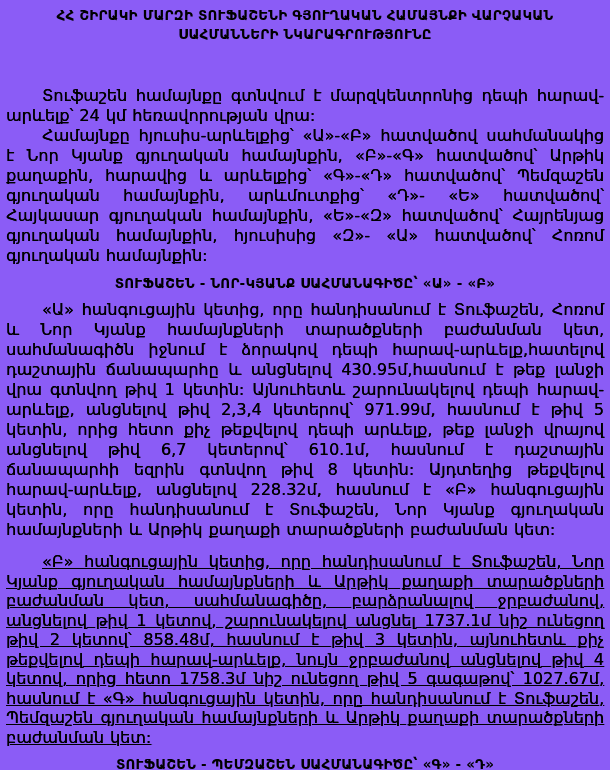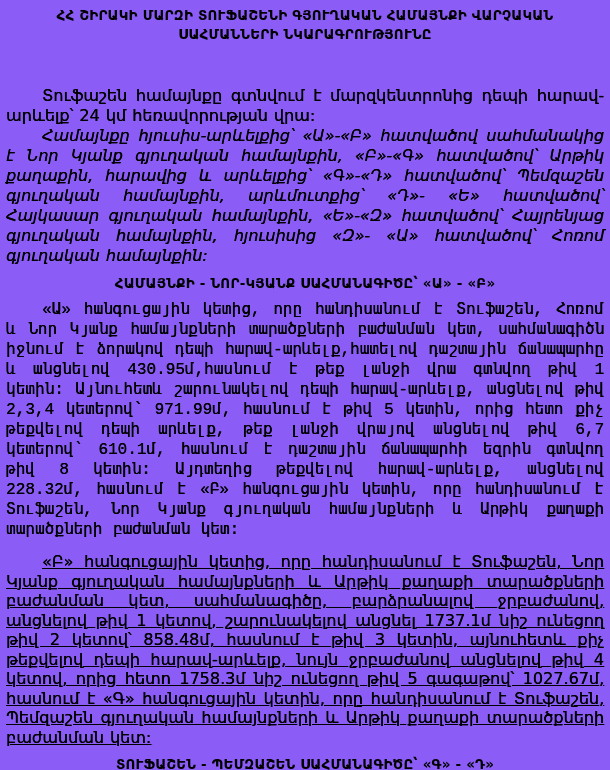--- a/index.html
+++ b/index.html
@@ -28,48 +28,48 @@
   .body-par {
     margin: 0 6px;
     font-size: 16px;
     line-height: 20px;
     text-align: justify;
     text-indent: 36px;
     text-shadow: 0.3px 0 0 currentColor;
     word-spacing: 1px;
   }
   .p-intro1 { margin-top: 42px; }
-  .p-intro2 { margin-top: 0; font-style: italic; }
+  .p-intro2 { margin-top: 0; }
   .sec-heading {
     margin: 0 10px;
     font-size: 13.5px;
     line-height: 18px;
     font-weight: bold;
     text-align: center;
     letter-spacing: 0.2px;
   }
   .h-ab { margin-top: 8px; }
-  .p-ab { margin-top: 8px; font-family: Liberation Mono, monospace; }
+  .p-ab { margin-top: 8px; }
   .h-bg { margin-top: 12px; padding: 0 40px; }
   .p-bg { margin-top: 12px; line-height: 19.5px; text-decoration: underline; }
   .h-gd { margin-top: 8px; }
   .p-gd { margin-top: 14px; line-height: 19px; }
 </style>
 </head>
 <body>
 
 <div class="page">
 
   <h1 class="doc-title">ՀՀ ՇԻՐԱԿԻ ՄԱՐԶԻ ՏՈՒՖԱՇԵՆԻ ԳՅՈՒՂԱԿԱՆ ՀԱՄԱՅՆՔԻ ՎԱՐՉԱԿԱՆ ՍԱՀՄԱՆՆԵՐԻ ՆԿԱՐԱԳՐՈՒԹՅՈՒՆԸ</h1>
 
   <p class="body-par p-intro1">Տուֆաշեն համայնքը գտնվում է մարզկենտրոնից դեպի հարավ-արևելք՝ 24 կմ հեռավորության վրա:</p>
 
   <p class="body-par p-intro2">Համայնքը հյուսիս-արևելքից՝ «Ա»-«Բ» հատվածով սահմանակից է Նոր Կյանք գյուղական համայնքին, «Բ»-«Գ» հատվածով՝ Արթիկ քաղաքին, հարավից և արևելքից՝ «Գ»-«Դ» հատվածով՝ Պեմզաշեն գյուղական համայնքին, արևմուտքից՝ «Դ»- «Ե» հատվածով՝ Հայկասար գյուղական համայնքին, «Ե»-«Զ» հատվածով՝ Հայրենյաց գյուղական համայնքին, հյուսիսից «Զ»- «Ա» հատվածով՝ Հոռոմ գյուղական համայնքին:</p>
 
-  <h2 class="sec-heading h-ab">ՀԱՄԱՅՆՔԻ - ՆՈՐ-ԿՅԱՆՔ ՍԱՀՄԱՆԱԳԻԾԸ՝ «Ա» - «Բ»</h2>
+  <h2 class="sec-heading h-ab">ՏՈՒՖԱՇԵՆ - ՆՈՐ-ԿՅԱՆՔ ՍԱՀՄԱՆԱԳԻԾԸ՝ «Ա» - «Բ»</h2>
 
   <p class="body-par p-ab">«Ա» հանգուցային կետից, որը հանդիսանում է Տուֆաշեն, Հոռոմ և Նոր Կյանք համայնքների տարածքների բաժանման կետ, սահմանագիծն իջնում է ձորակով դեպի հարավ-արևելք,հատելով դաշտային ճանապարհը և անցնելով 430.95մ,հասնում է թեք լանջի վրա գտնվող թիվ 1 կետին: Այնուհետև շարունակելով դեպի հարավ-արևելք, անցնելով թիվ 2,3,4 կետերով՝ 971.99մ, հասնում է թիվ 5 կետին, որից հետո քիչ թեքվելով դեպի արևելք, թեք լանջի վրայով անցնելով թիվ 6,7 կետերով՝ 610.1մ, հասնում է դաշտային ճանապարհի եզրին գտնվող թիվ 8 կետին: Այդտեղից թեքվելով հարավ-արևելք, անցնելով 228.32մ, հասնում է «Բ» հանգուցային կետին, որը հանդիսանում է Տուֆաշեն, Նոր Կյանք գյուղական համայնքների և Արթիկ քաղաքի տարածքների բաժանման կետ:</p>
 
 
   <p class="body-par p-bg">«Բ» հանգուցային կետից, որը հանդիսանում է Տուֆաշեն, Նոր Կյանք գյուղական համայնքների և Արթիկ քաղաքի տարածքների բաժանման կետ, սահմանագիծը, բարձրանալով ջրբաժանով, անցնելով թիվ 1 կետով, շարունակելով անցնել 1737.1մ նիշ ունեցող թիվ 2 կետով՝ 858.48մ, հասնում է թիվ 3 կետին, այնուհետև քիչ թեքվելով դեպի հարավ-արևելք, նույն ջրբաժանով անցնելով թիվ 4 կետով, որից հետո 1758.3մ նիշ ունեցող թիվ 5 գագաթով՝ 1027.67մ, հասնում է «Գ» հանգուցային կետին, որը հանդիսանում է Տուֆաշեն, Պեմզաշեն գյուղական համայնքների և Արթիկ քաղաքի տարածքների բաժանման կետ:</p>
 
   <h2 class="sec-heading h-gd">ՏՈՒՖԱՇԵՆ - ՊԵՄԶԱՇԵՆ ՍԱՀՄԱՆԱԳԻԾԸ՝ «Գ» - «Դ»</h2>
 
   <p class="body-par p-gd">«Դ» հանգուցային կետից, որը հանդիսանում է Տուֆաշեն, Պեմզաշեն և Հայկասար գյուղական համայնքների տարածքների բաժանման կետ, որը</p>
 

